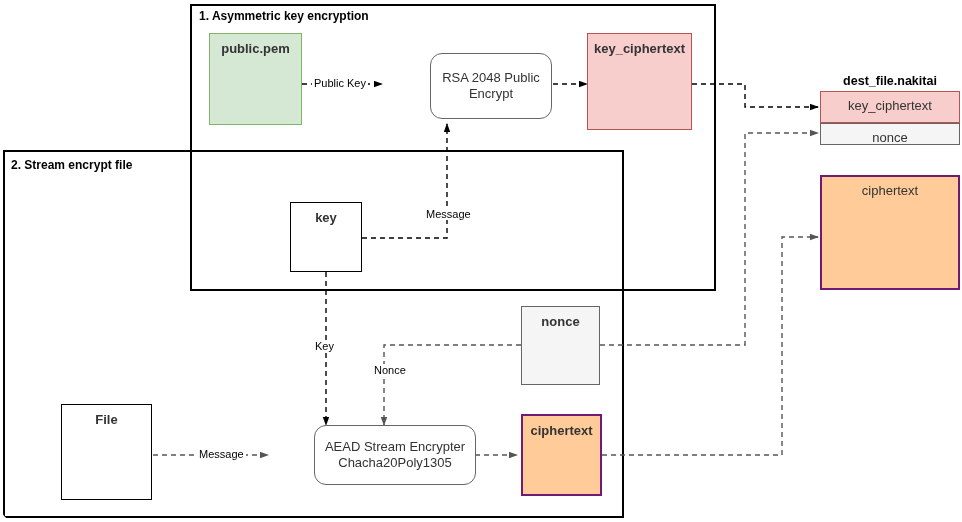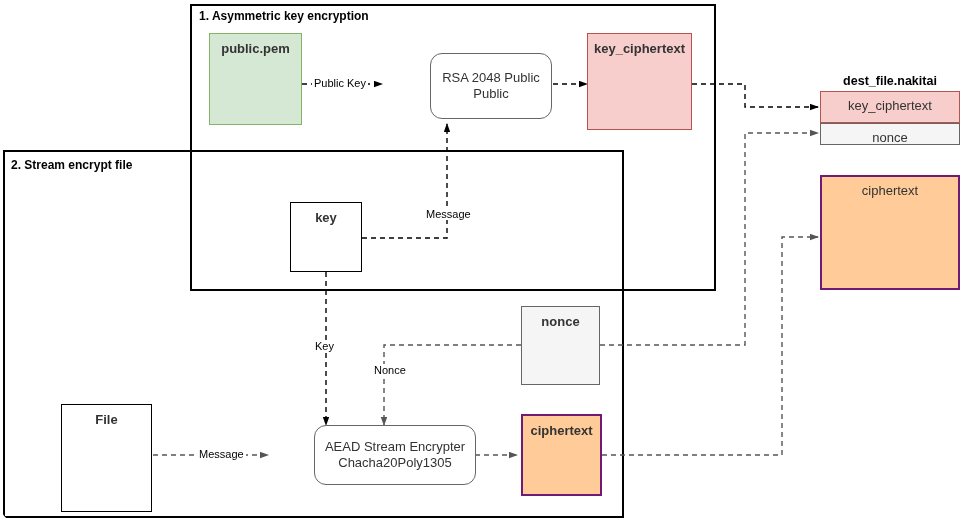--- a/index.html
+++ b/index.html
@@ -166,33 +166,33 @@
     </g>
   </svg>
 
   <div class="node rect-top green" style="left:209px; top:33px; width:93px; height:92px;">
     <span class="node-label">public.pem</span>
   </div>
 
   <div class="node process" style="left:386px; top:53px; width:122px; height:66px;">
     <span class="node-label">
       <span>RSA 2048 Public</span><br>
-      <span>Public</span>
+      <span>Encrypt</span>
     </span>
   </div>
 
   <div class="node rect-top pink" style="left:587px; top:33px; width:105px; height:97px;">
     <span class="node-label">key_ciphertext</span>
   </div>
 
   <div class="node rect-top plain" style="left:290px; top:202px; width:72px; height:70px;">
     <span class="node-label">key</span>
   </div>
 
-  <div class="node rect-top plain" style="left:61px; top:404px; width:91px; height:108px;">
+  <div class="node rect-top plain" style="left:61px; top:404px; width:91px; height:96px;">
     <span class="node-label">File</span>
   </div>
 
   <div class="node process" style="left:270px; top:425px; width:162px; height:60px;">
     <span class="node-label">
       <span>AEAD Stream Encrypter</span><br>
       <span>Chacha20Poly1305</span>
     </span>
   </div>
 

